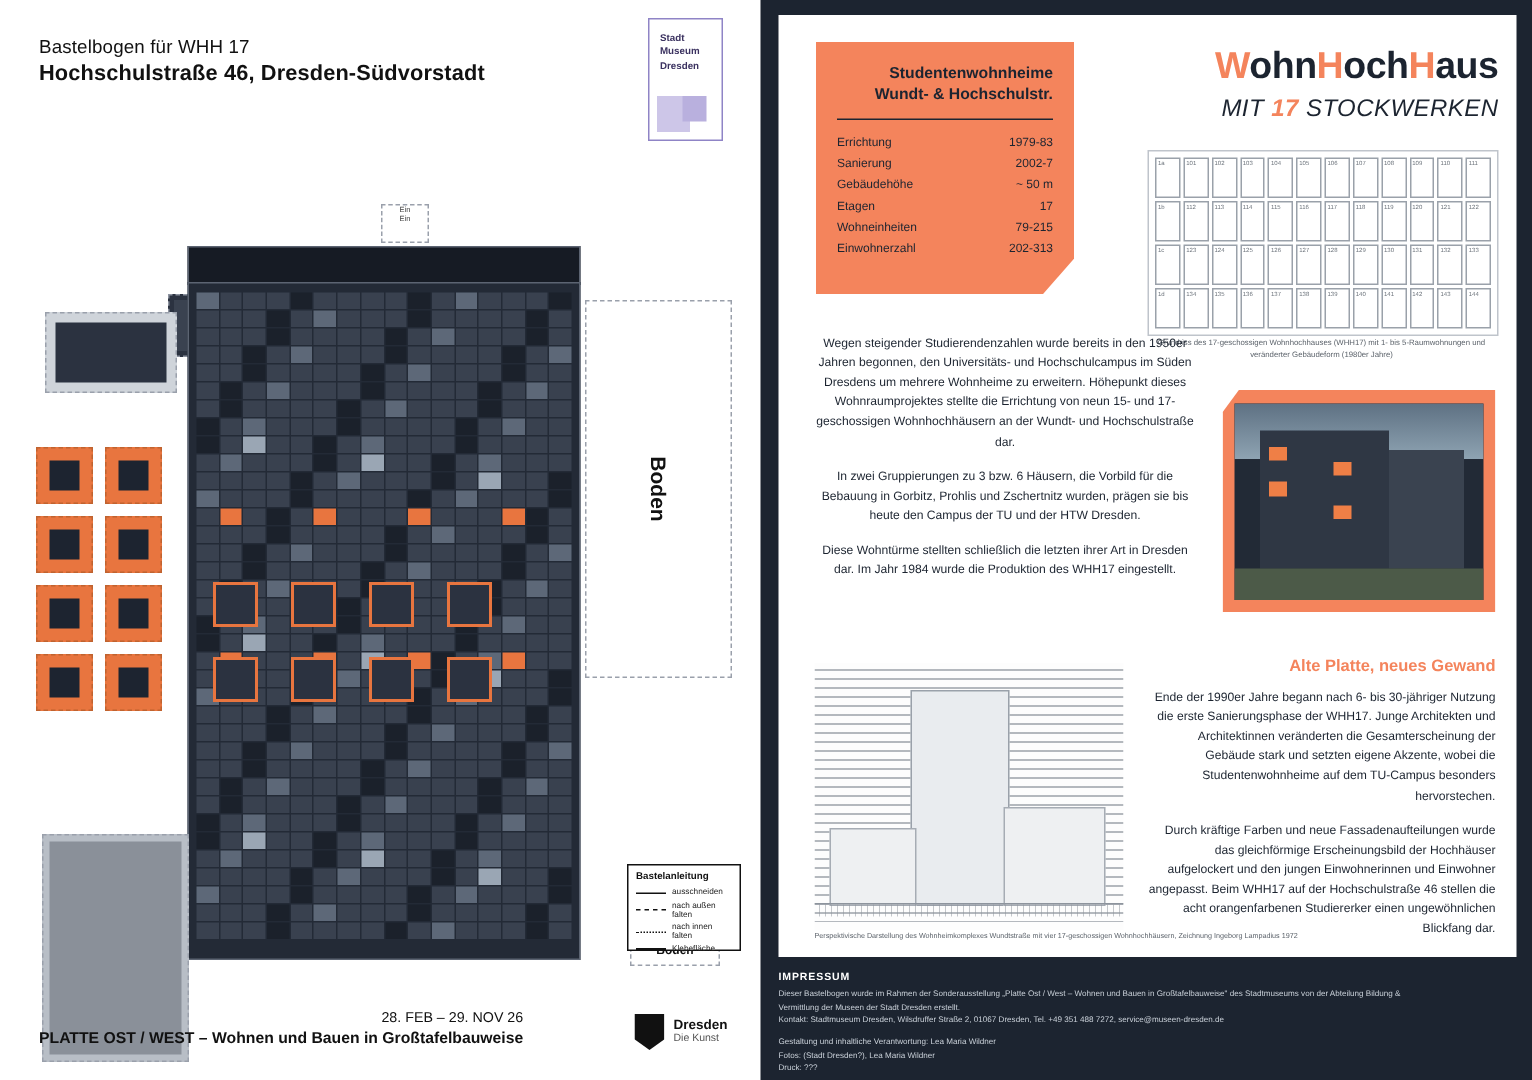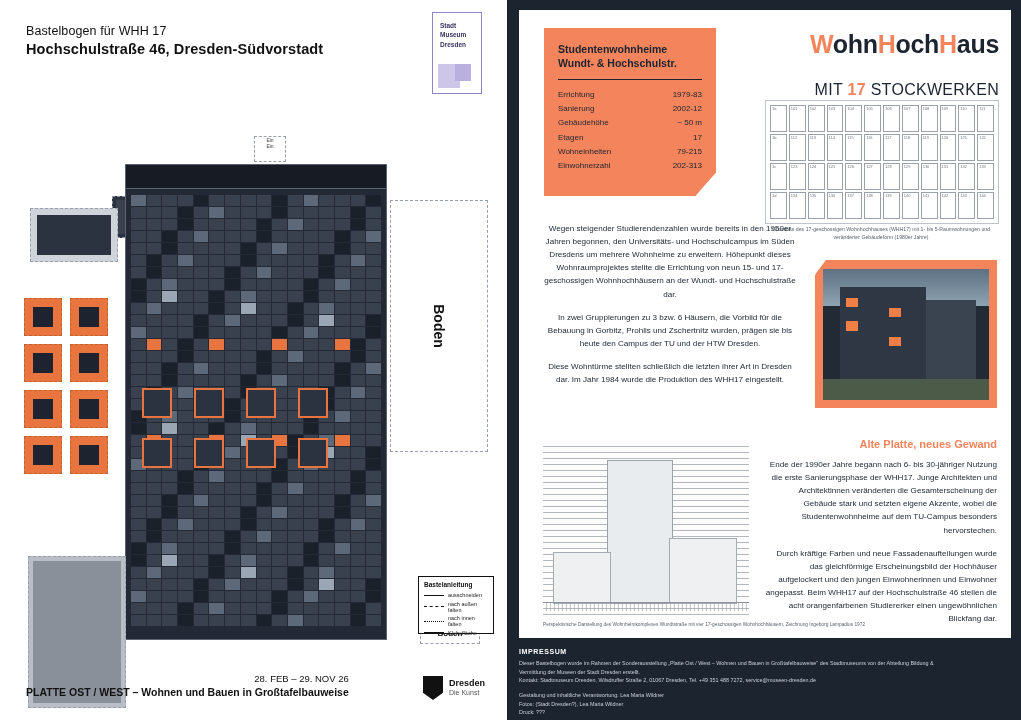--- a/index.html
+++ b/index.html
@@ -322,20 +322,21 @@
     background: #f4845c;
     clip-path: polygon(0 0, 100% 0, 100% 86%, 88% 100%, 0 100%);
   }
   .infocard h3 {
     margin: 0;
     padding: 14px 14px 0 14px;
     font-size: 10.5px;
     font-weight: bold;
     color: #1c2430;
     line-height: 1.35;
+    text-align: right;
   }
   .infocard .rule {
     margin: 9px 14px 7px 14px;
     height: 1px;
     background: #1c2430;
   }
   .infocard table {
     margin: 0 14px;
     width: calc(100% - 28px);
     border-collapse: collapse;
@@ -359,24 +360,25 @@
   .headline .h1 {
     font-size: 25px;
     font-weight: bold;
     color: #1c2430;
     letter-spacing: -0.3px;
     line-height: 1;
     white-space: nowrap;
   }
   .headline .h1 .hl { color: #f4845c; }
   .headline .h2 {
-    margin-top: 24px;
+    margin-top: 7px;
     font-size: 16px;
     color: #1c2430;
     letter-spacing: .3px;
+    font-style: italic;
   }
   .headline .h2 b { color: #f4845c; }
 
   
   .floorplan {
     position: absolute;
     left: 246px; top: 90px;
     width: 232px; height: 122px;
     border: 1px solid #bfc4cb;
     background: #fff;
@@ -1290,21 +1292,21 @@
         </h3>
         <div class="rule"></div>
         <table>
           <tbody>
               <tr>
             <td>Errichtung</td>
             <td class="v">1979-83</td>
           </tr>
           <tr>
             <td>Sanierung</td>
-            <td class="v">2002-12</td>
+            <td class="v">2002-7</td>
           </tr>
           <tr>
             <td>Gebäudehöhe</td>
             <td class="v">~ 50 m</td>
           </tr>
           <tr>
             <td>Etagen</td>
             <td class="v">17</td>
           </tr>
           <tr>

